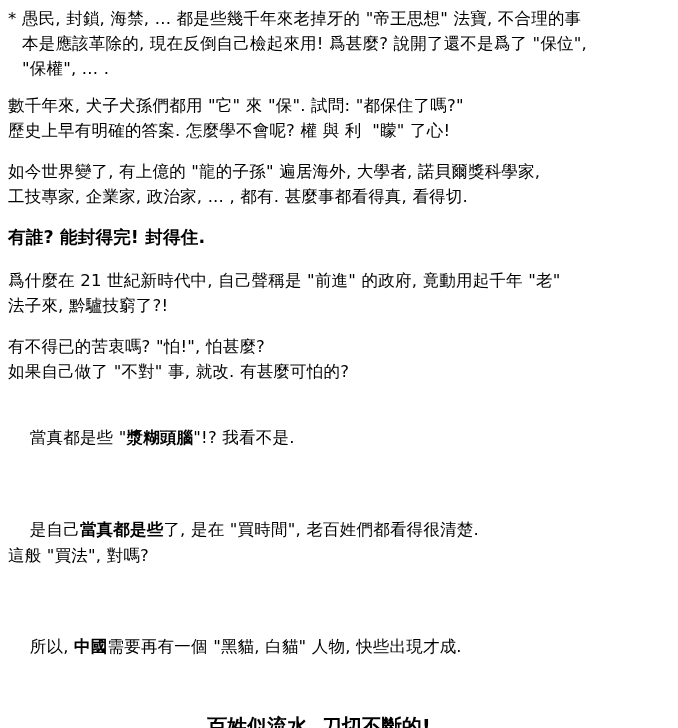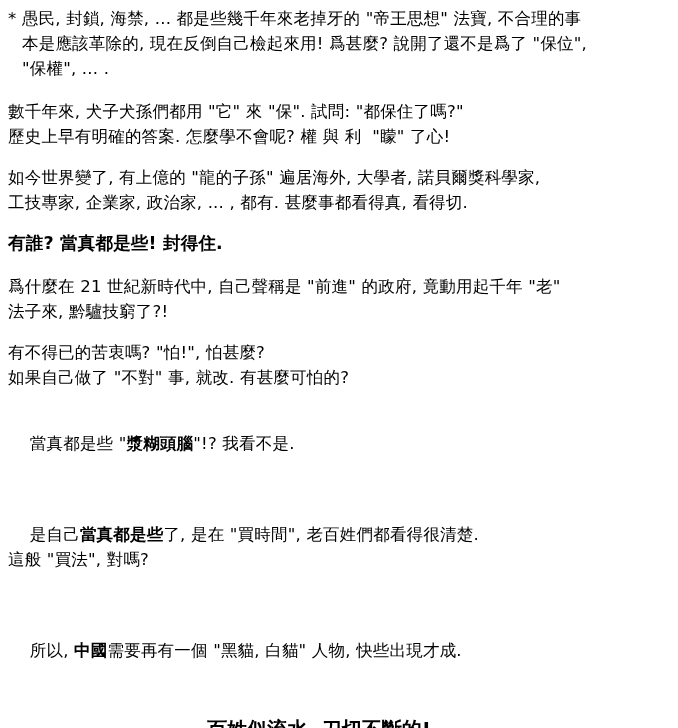--- a/index.html
+++ b/index.html
@@ -25,29 +25,30 @@
     font-size: 16.5px;
     line-height: 25px;
     letter-spacing: 0.2px;
     margin: 0 0 16px 0;
     white-space: pre-wrap;
     word-break: break-word;
   }
   .para.first {
     padding-left: 14px;
     text-indent: -14px;
-    margin-bottom: 18px;
+    margin-bottom: 12px;
   }
   .para.bold {
     font-weight: bold;
     font-size: 17.5px;
     margin-bottom: 18px;
   }
   .mixed-bold {
     font-weight: bold;
+    font-family: Liberation Mono, monospace;
   }
   .closing {
     margin-top: 26px;
     text-align: center;
     font-weight: bold;
     font-size: 20px;
     line-height: 31px;
     padding-right: 40px;
   }
   .closing div {
@@ -62,21 +63,21 @@
   <p class="para first">* 愚民, 封鎖, 海禁, ... 都是些幾千年來老掉牙的 "帝王思想" 法寶, 不合理的事
 本是應該革除的, 現在反倒自己檢起來用! 爲甚麼? 說開了還不是爲了 "保位",
 "保權", ... .</p>
 
   <p class="para">數千年來, 犬子犬孫們都用 "它" 來 "保". 試問: "都保住了嗎?"
 歷史上早有明確的答案. 怎麼學不會呢? 權 與 利  "矇" 了心!</p>
 
   <p class="para">如今世界變了, 有上億的 "龍的子孫" 遍居海外, 大學者, 諾貝爾獎科學家,
 工技專家, 企業家, 政治家, ... , 都有. 甚麼事都看得真, 看得切.</p>
 
-  <p class="para bold">有誰? 當真都是些! 封得住.</p>
+  <p class="para bold">有誰? 能封得完! 封得住.</p>
 
   <p class="para">爲什麼在 21 世紀新時代中, 自己聲稱是 "前進" 的政府, 竟動用起千年 "老"
 法子來, 黔驢技窮了?!</p>
 
   <p class="para">有不得已的苦衷嗎? "怕!", 怕甚麼?
 如果自己做了 "不對" 事, 就改. 有甚麼可怕的?</p>
 
   <p class="para">
     <span>當真都是些 "</span><span class="mixed-bold">漿糊頭腦</span><span>"!? 我看不是.</span>
   </p>

